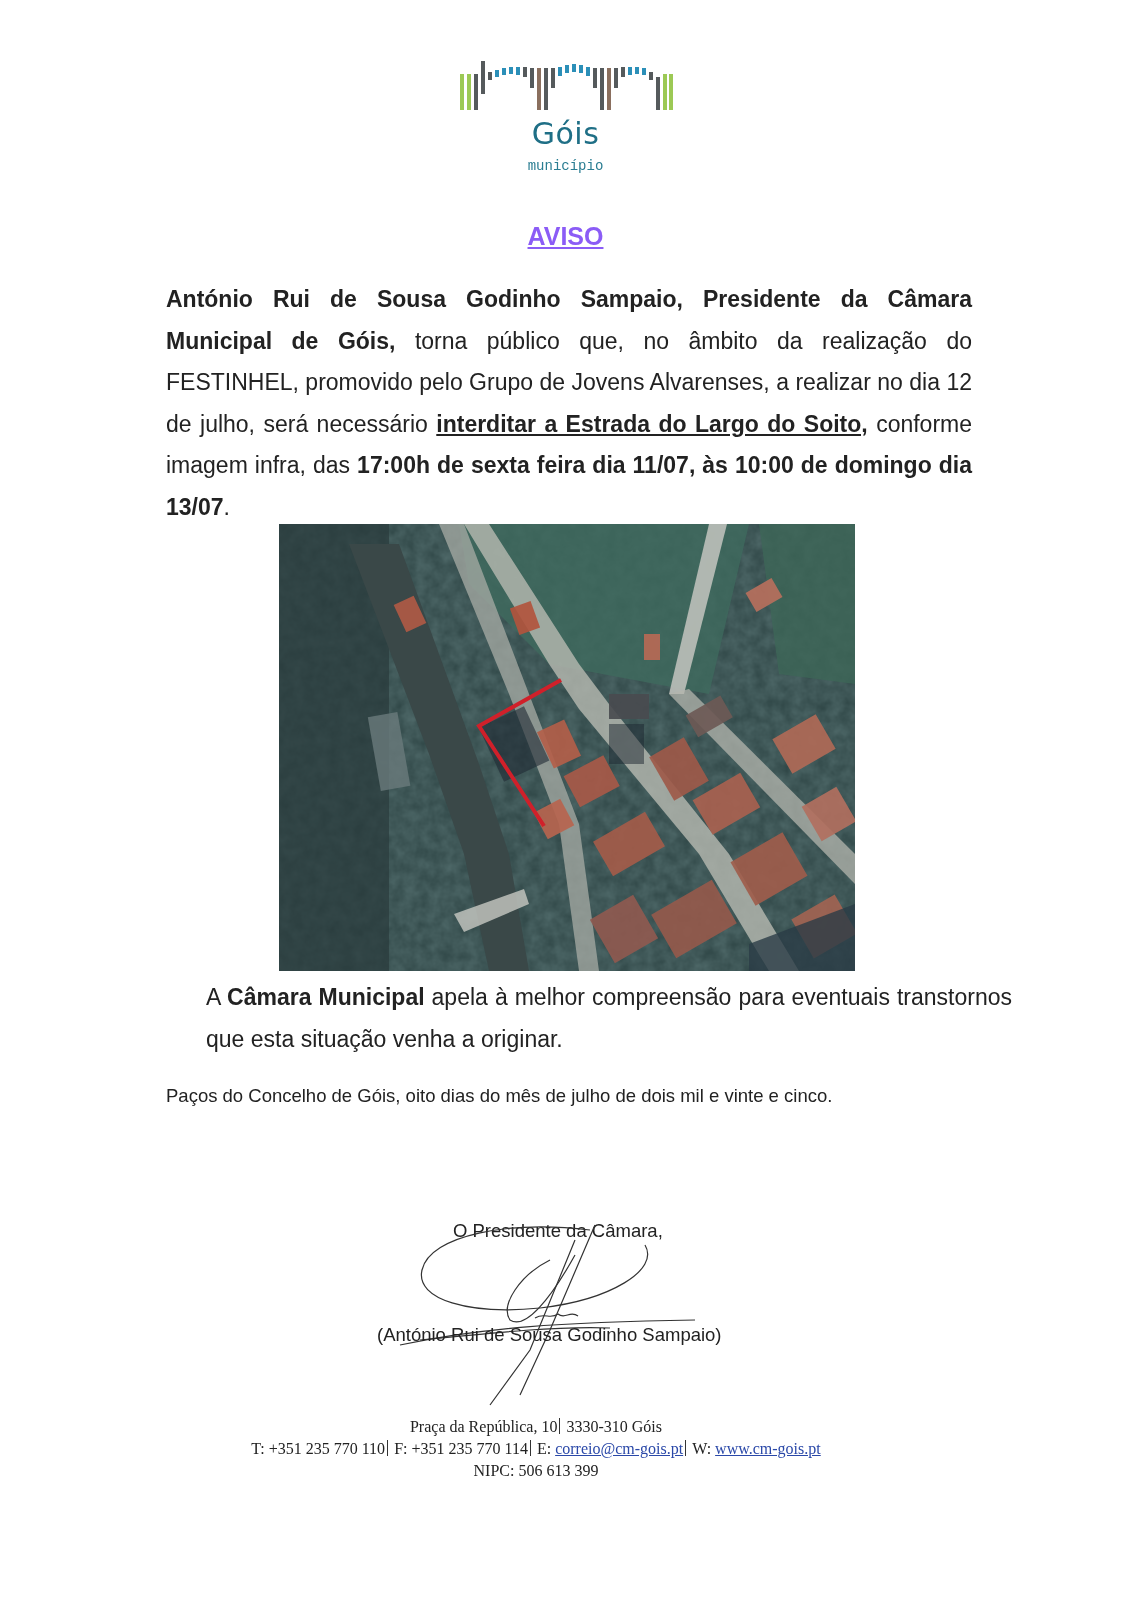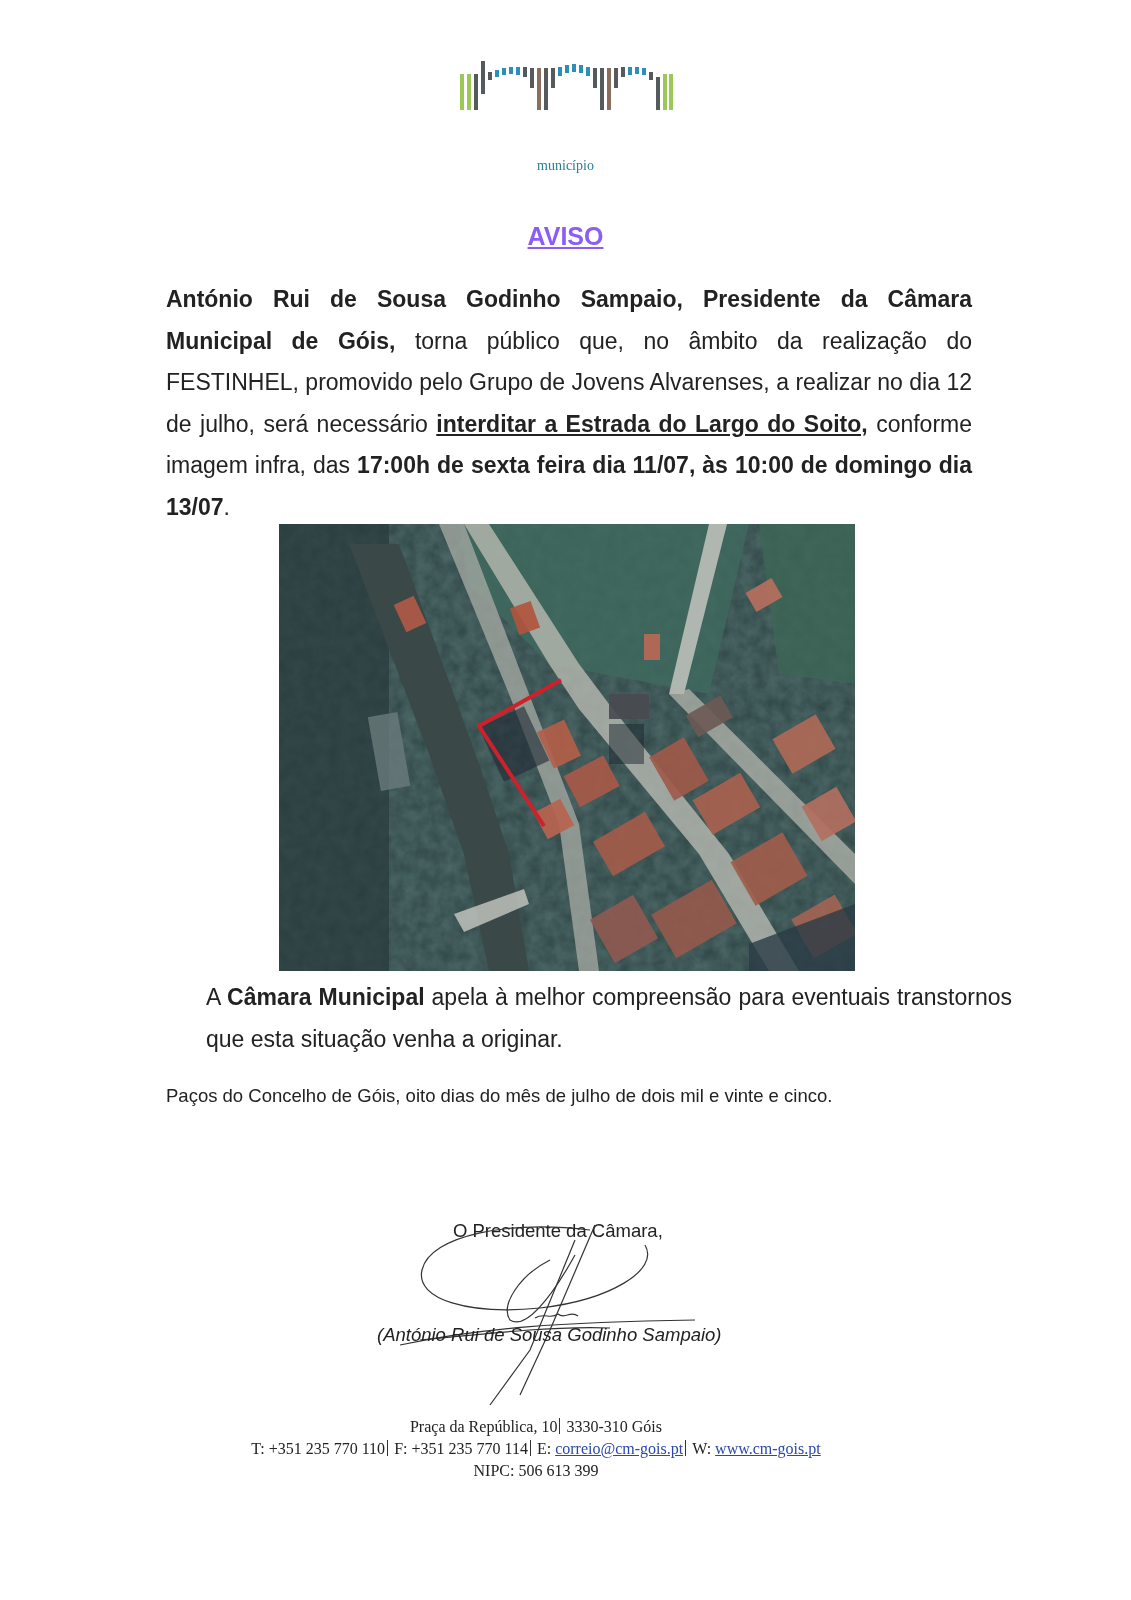--- a/index.html
+++ b/index.html
@@ -4,33 +4,33 @@
 <style>
   html, body { margin: 0; padding: 0; background: #ffffff; }
   body { width: 1131px; height: 1600px; position: relative; overflow: hidden;
          font-family: "Liberation Sans", "DejaVu Sans", sans-serif; color: #1a1a1a; }
   .logo { position: absolute; left: 458px; top: 58px; width: 215px; height: 120px; }
   .logo-bars { position: absolute; left: 0; top: 0; width: 215px; height: 52px; }
   .bar { position: absolute; bottom: 0; width: 4px; }
   .logo-name { position: absolute; left: 0; width: 215px; top: 58px; text-align: center;
                font-family: "DejaVu Sans", sans-serif; font-size: 30px; color: #1f6f86; letter-spacing: 0.5px; }
   .logo-sub { position: absolute; left: 0; width: 215px; top: 100px; text-align: center;
-              font-family: Liberation Serif, serif; font-size: 14px; color: #2a7d92; }
+              font-family: Liberation Mono, monospace; font-size: 14px; color: #2a7d92; }
   .title { position: absolute; left: 0; width: 1131px; top: 222px; text-align: center;
            font-size: 25px; font-weight: bold; text-decoration: underline; color: #8b5cf6; }
   .para { position: absolute; left: 166px; width: 806px; font-size: 23px; line-height: 41.5px;
           text-align: justify; color: #222; }
   .para b { font-weight: bold; }
   .para .ul { text-decoration: underline; font-weight: bold; }
   .map { position: absolute; left: 279px; top: 524px; width: 576px; height: 447px; overflow: hidden;
          background: #2f3d3e; }
   .closing { position: absolute; left: 166px; font-size: 18.5px; color: #222; }
   .signature { position: absolute; left: 360px; top: 1200px; width: 420px; height: 220px; }
   .sig-label { position: absolute; left: 453px; top: 1220px; font-size: 18.5px; color: #222; }
-  .sig-name { position: absolute; left: 377px; top: 1324px; font-size: 18.5px; font-style: italic; color: #222; }
+  .sig-name { position: absolute; left: 377px; top: 1324px; font-size: 18.5px; color: #222; }
   .footer { position: absolute; left: 0; width: 1072px; text-align: center;
             font-family: "Liberation Serif", "DejaVu Serif", serif; font-size: 16px; color: #222; }
   .footer a { color: #2a48a8; text-decoration: underline; }
   .sep { display: inline-block; width: 1px; height: 16px; background: #333; vertical-align: -2px; margin: 0 6px 0 2px; }
 </style>
 </head>
 <body>
 
 <div class="logo">
   <div class="logo-bars">
@@ -59,20 +59,21 @@
     <div class="bar" style="left:156px;height:20px;bottom:22px;background:#555a5c"></div>
     <div class="bar" style="left:163px;height:10px;bottom:33px;background:#555a5c"></div>
     <div class="bar" style="left:170px;height:8px;bottom:35px;background:#2b8fb8"></div>
     <div class="bar" style="left:177px;height:7px;bottom:36px;background:#2b8fb8"></div>
     <div class="bar" style="left:184px;height:7px;bottom:35px;background:#2b8fb8"></div>
     <div class="bar" style="left:191px;height:8px;bottom:30px;background:#555a5c"></div>
     <div class="bar" style="left:198px;height:33px;background:#555a5c"></div>
     <div class="bar" style="left:205px;height:36px;background:#9cc955"></div>
     <div class="bar" style="left:211px;height:36px;background:#9cc955"></div>
   </div>
+  <div class="logo-name">Góis</div>
   <div class="logo-sub">município</div>
 </div>
 
 <div class="title">AVISO</div>
 
 <div class="para" style="top:279px;">
   <b>António Rui de Sousa Godinho Sampaio, Presidente da Câmara Municipal de Góis,</b><span> torna público que, no âmbito da realização do FESTINHEL, promovido pelo Grupo de Jovens Alvarenses, a realizar no dia 12 de julho, será necessário </span><span class="ul">interditar a Estrada do Largo do Soito,</span><span> conforme imagem infra, das </span><b>17:00h de sexta feira dia 11/07, às 10:00 de domingo dia 13/07</b><span>.</span>
 </div>
 
 <div class="map">

